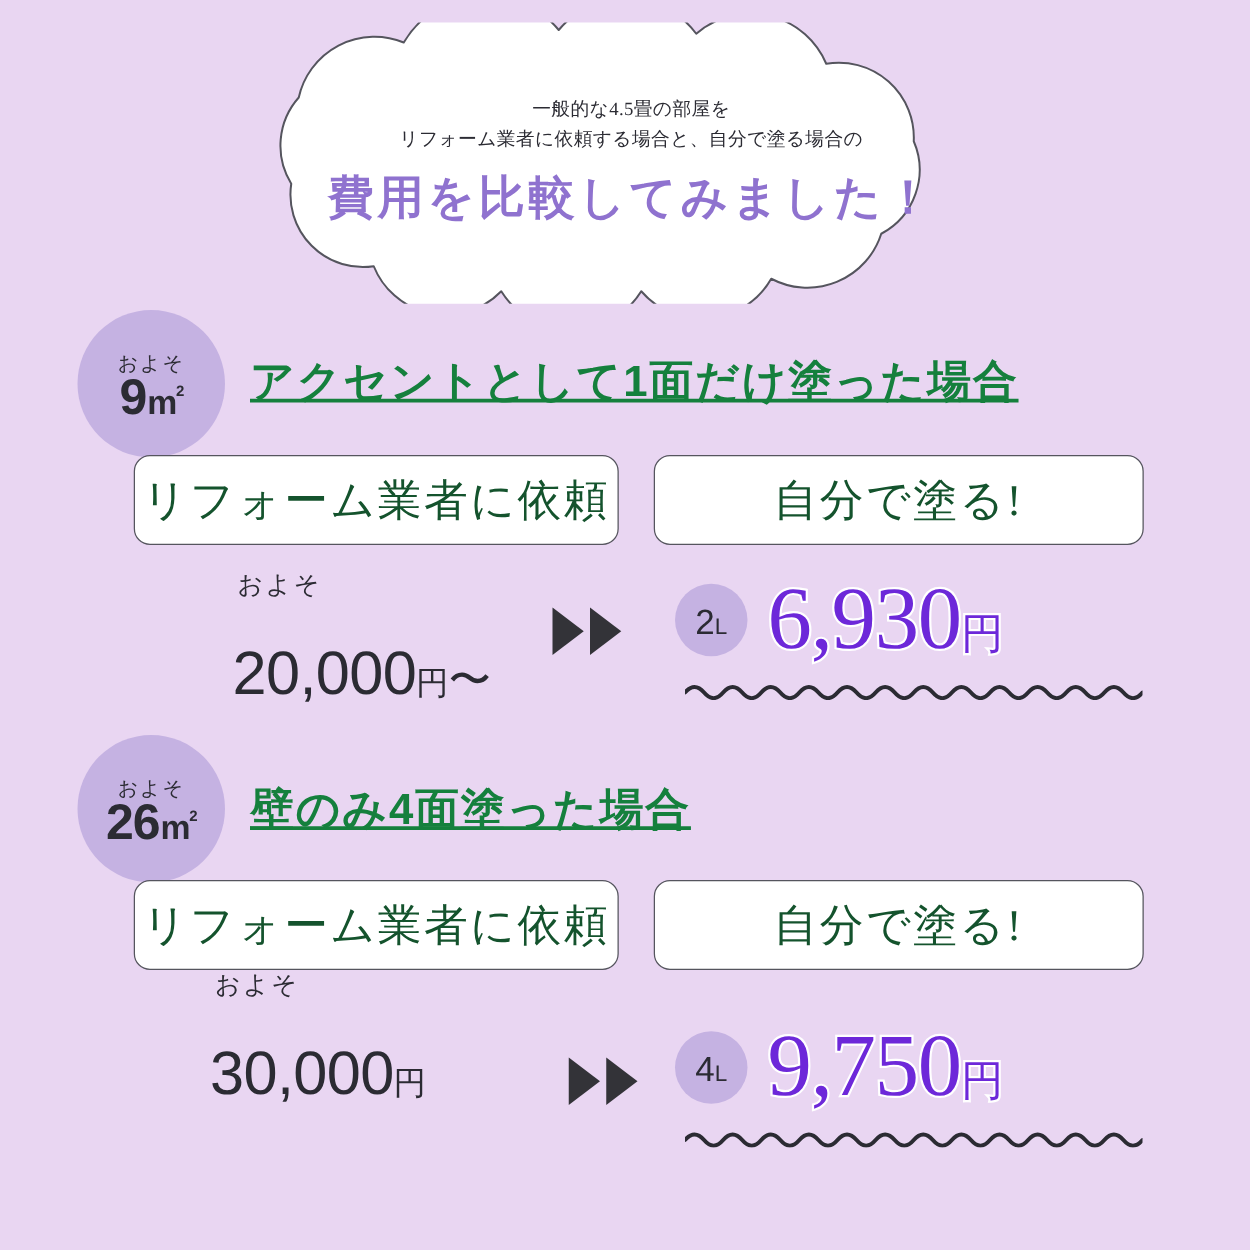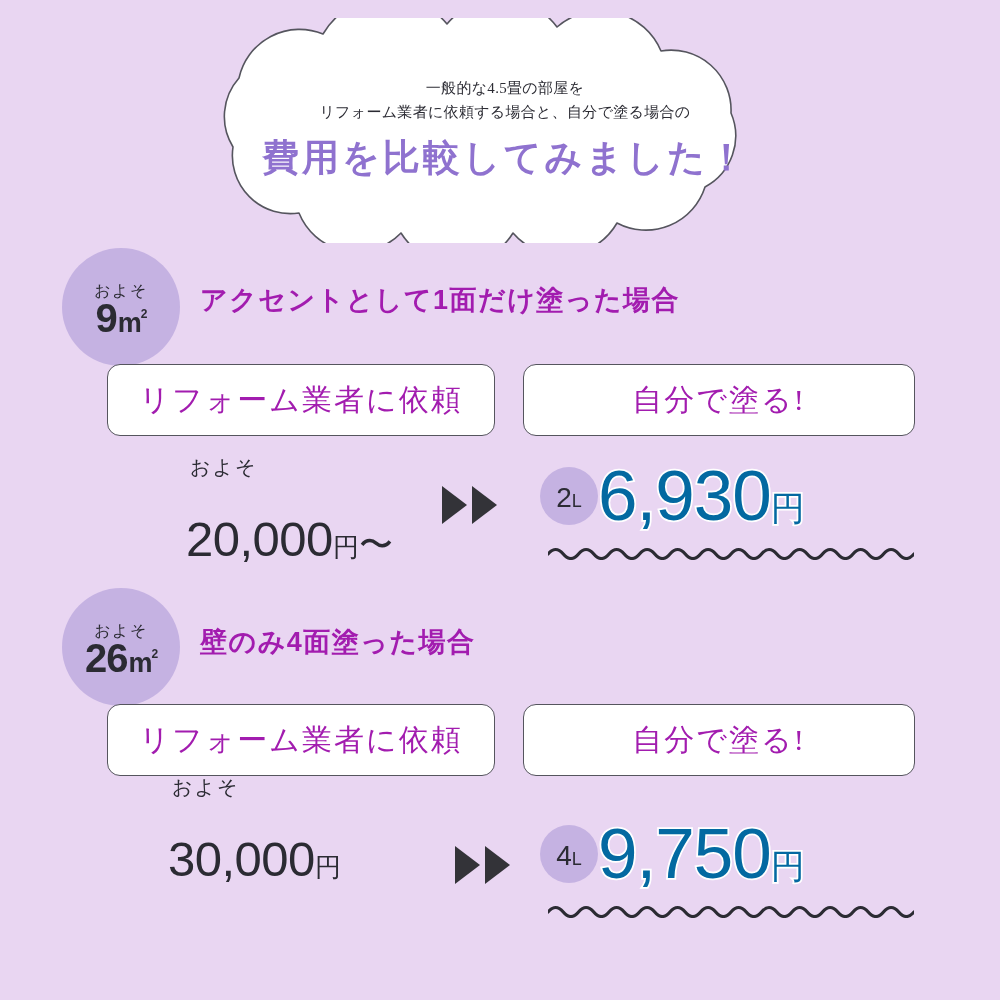--- a/index.html
+++ b/index.html
@@ -117,24 +117,25 @@
     font-weight: bold;
     position: relative;
     top: -14px;
     left: 0px;
   }
   .sec-title {
     position: absolute;
     left: 200px;
     top: 34px;
     font-weight: bold;
-    font-size: 27px;
-    color: #a21caf;
+    font-size: 35px;
+    color: #15803d;
     letter-spacing: 1.5px;
     white-space: nowrap;
+    text-decoration: underline;
   }
   #section-2 .sec-title { top: 36px; }
 
   
   .boxrow {
     position: absolute;
     top: 116px;
     left: 0;
     width: 1000px;
     height: 74px;
@@ -148,22 +149,22 @@
     border-radius: 13px;
     display: flex;
     align-items: center;
     justify-content: center;
     box-sizing: border-box;
   }
   .white-box.left  { left: 107px; width: 388px; }
   .white-box.right { left: 523px; width: 392px; }
   .white-box span {
     font-family: "Liberation Serif", "DejaVu Serif", serif;
-    font-size: 30px;
-    color: #a21caf;
+    font-size: 35px;
+    color: #14532d;
     letter-spacing: 2px;
   }
 
   
   .pricerow {
     position: absolute;
     left: 0;
     width: 1000px;
   }
   #section-1 .pricerow { top: 206px; height: 120px; }
@@ -229,29 +230,30 @@
     align-items: baseline;
     justify-content: center;
     padding-top: 15px;
     box-sizing: border-box;
     flex: none;
   }
   .litre-num { font-size: 28px; color: #2b2b33; letter-spacing: 0; }
   .litre-unit { font-size: 18px; color: #2b2b33; }
 
   .amount-purple {
-    margin-left: 0;
+    margin-left: 16px;
     font-size: 71px;
-    color: #0369a1;
+    color: #6d28d9;
     line-height: 1;
     white-space: nowrap;
     letter-spacing: -1px;
     -webkit-text-stroke: 3.5px #ffffff;
     paint-order: stroke fill;
     text-shadow: 0 0 1px #fff;
+    font-family: Liberation Serif, serif;
   }
   .amount-purple .yen-p {
     font-size: 34px;
     letter-spacing: 0;
   }
 
   .wave {
     position: absolute;
     left: 0;
     width: 366px;

